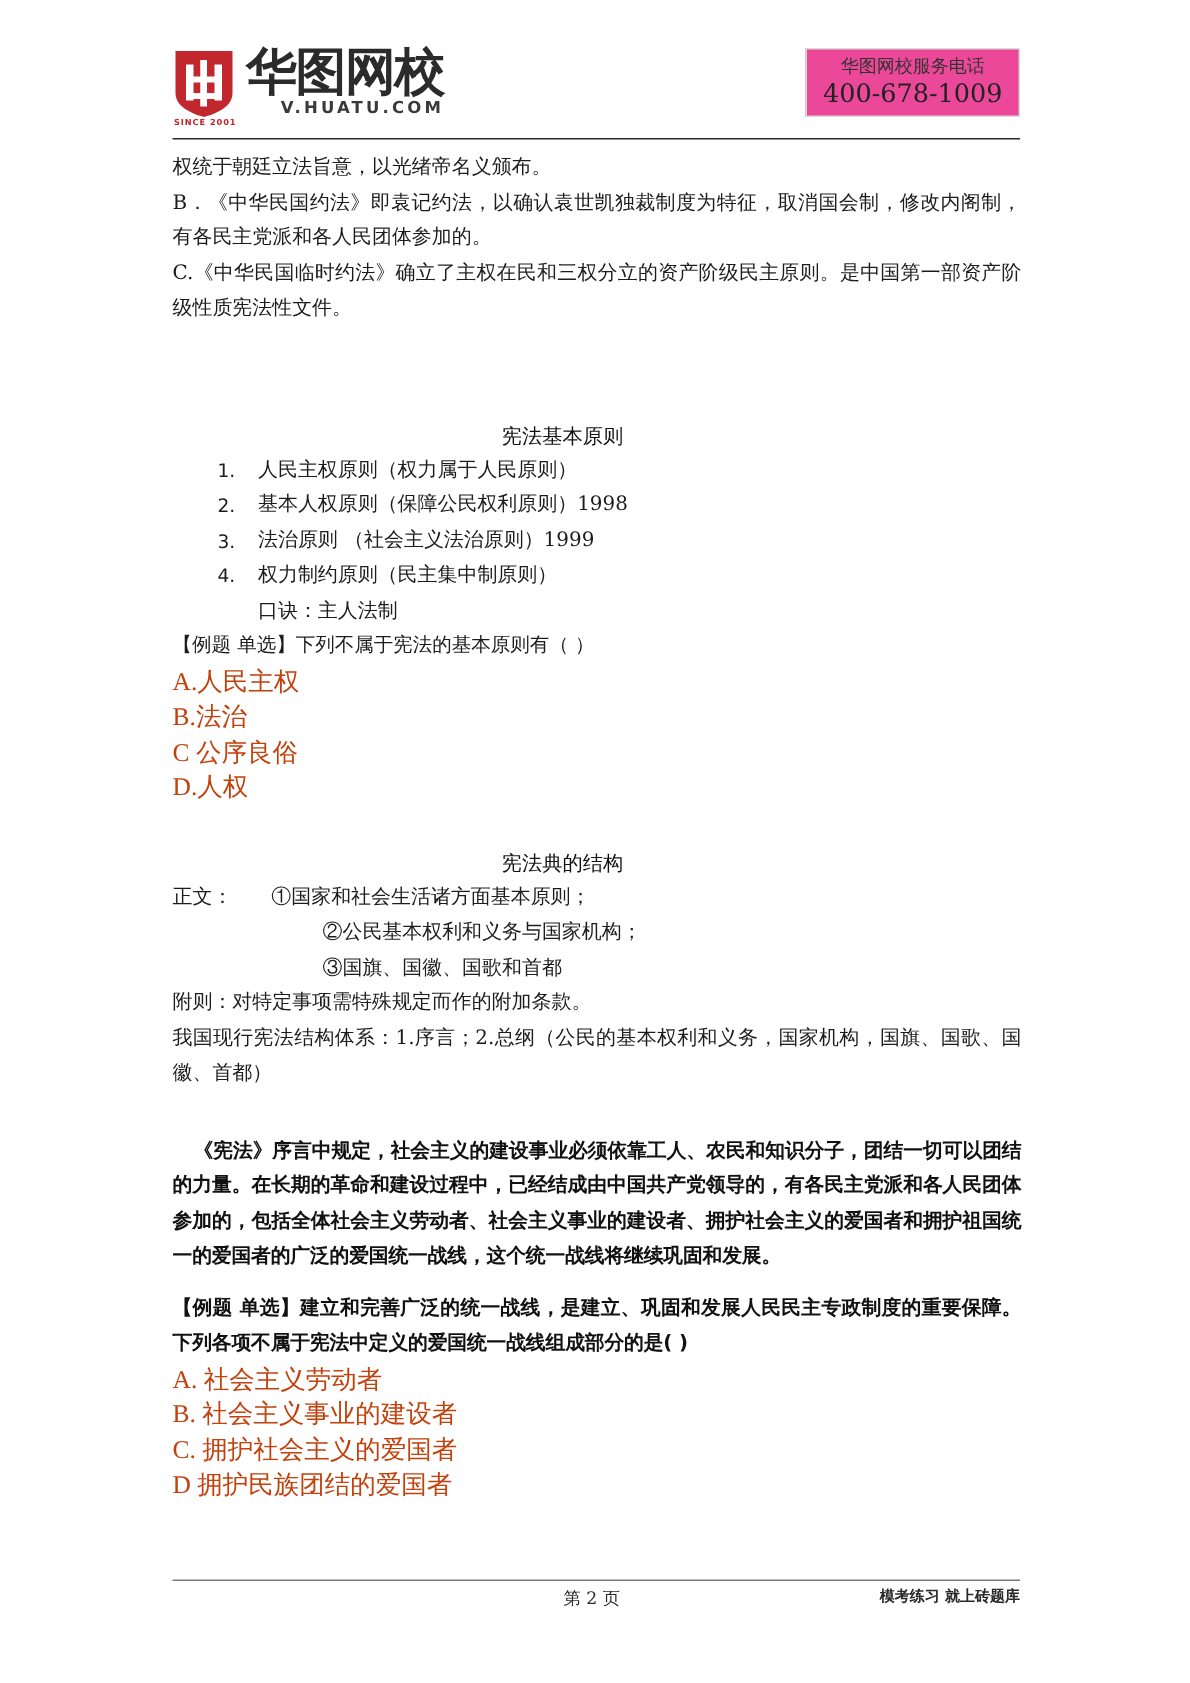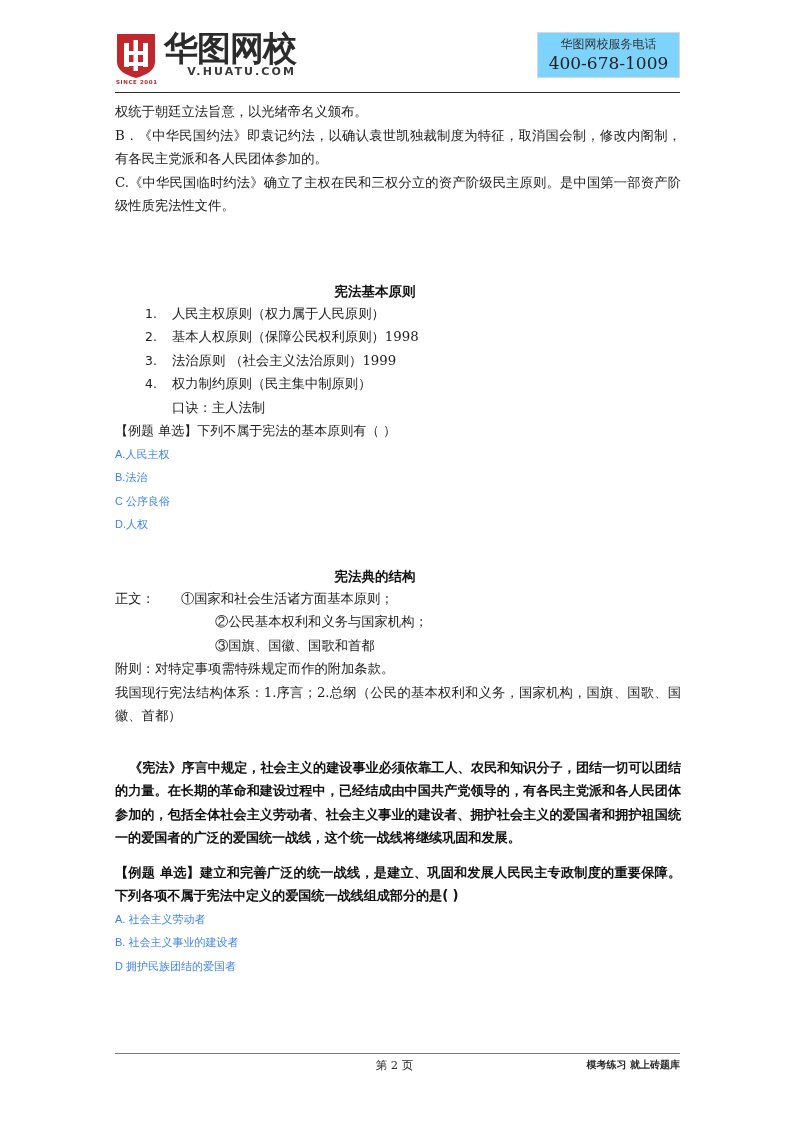--- a/index.html
+++ b/index.html
@@ -80,21 +80,21 @@
     color: #c1272d;
     white-space: nowrap;
   }
 
   .phone-box {
     position: absolute;
     right: 0px;
     top: 4px;
     width: 143px;
     border: 1px solid #d9d9d9;
-    background: #7dd3fc;
+    background: #ec4899;
     text-align: center;
     padding: 3px 0 4px 0;
     box-sizing: border-box;
   }
   .phone-label {
     font-family: "DejaVu Serif", "Liberation Serif", serif;
     font-size: 12px;
     line-height: 17px;
     color: #333;
   }
@@ -132,21 +132,21 @@
   }
 
   .spacer-lg { height: 40px; }
   .spacer-md { height: 22px; }
   .spacer-sm { height: 11px; }
   .spacer-xs { height: 6px; }
 
   .heading {
     font-family: "DejaVu Sans", "Liberation Sans", sans-serif;
     font-size: 13.5px;
-    font-weight: bold;
+    font-weight: normal;
     line-height: 22px;
     color: #111;
     text-align: center;
     padding-right: 46px;
     margin: 0;
   }
 
   .num-list {
     margin: 0;
     padding: 0;
@@ -175,24 +175,24 @@
     padding-left: 57px;
   }
 
   .q-line {
     font-family: "DejaVu Serif", "Liberation Serif", serif;
     font-size: 13px;
     line-height: 23.5px;
     color: #1c1c1c;
   }
   .opt {
-    font-family: Liberation Sans, sans-serif;
-    font-size: 11px;
-    line-height: 23.5px;
-    color: #3b82f6;
+    font-family: Liberation Serif, serif;
+    font-size: 17px;
+    line-height: 23.5px;
+    color: #c2410c;
   }
 
   .struct-line {
     font-family: "DejaVu Serif", "Liberation Serif", serif;
     font-size: 13.3px;
     line-height: 23.5px;
     color: #1c1c1c;
   }
   .struct-sub {
     font-family: "DejaVu Serif", "Liberation Serif", serif;
@@ -348,20 +348,21 @@
     <div class="spacer-md"></div>
     <div class="spacer-xs"></div>
 
     <p class="bold-p">《宪法》序言中规定，社会主义的建设事业必须依靠工人、农民和知识分子，团结一切可以团结的力量。在长期的革命和建设过程中，已经结成由中国共产党领导的，有各民主党派和各人民团体参加的，包括全体社会主义劳动者、社会主义事业的建设者、拥护社会主义的爱国者和拥护祖国统一的爱国者的广泛的爱国统一战线，这个统一战线将继续巩固和发展。</p>
 
     <div class="spacer-sm"></div>
 
     <p class="bold-q">【例题 单选】建立和完善广泛的统一战线，是建立、巩固和发展人民民主专政制度的重要保障。下列各项不属于宪法中定义的爱国统一战线组成部分的是(    )</p>
     <div class="opt">A. 社会主义劳动者</div>
     <div class="opt">B. 社会主义事业的建设者</div>
+    <div class="opt">C. 拥护社会主义的爱国者</div>
     <div class="opt">D  拥护民族团结的爱国者</div>
 
   </div>
 
   <div class="footer-rule"></div>
   <div class="footer">
     <div class="footer-page">第 2 页</div>
     <div class="footer-right">模考练习  就上砖题库</div>
   </div>
 

